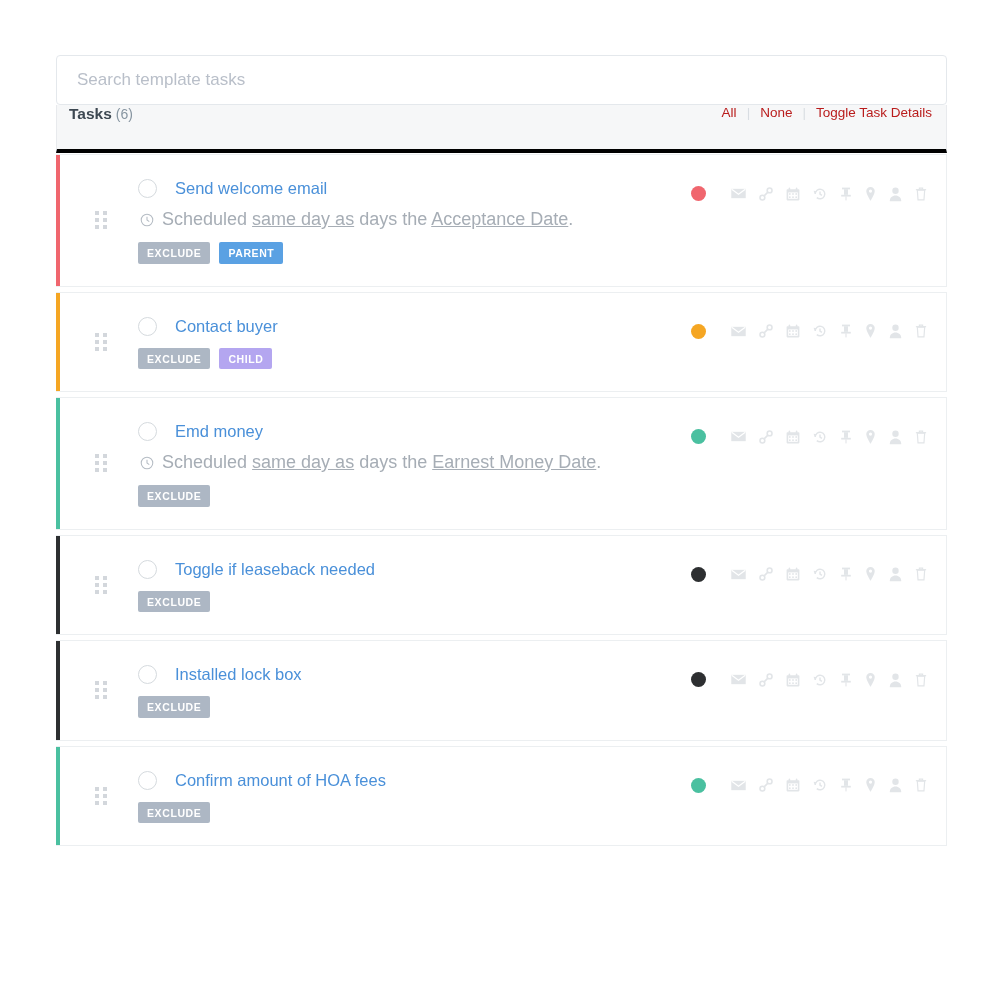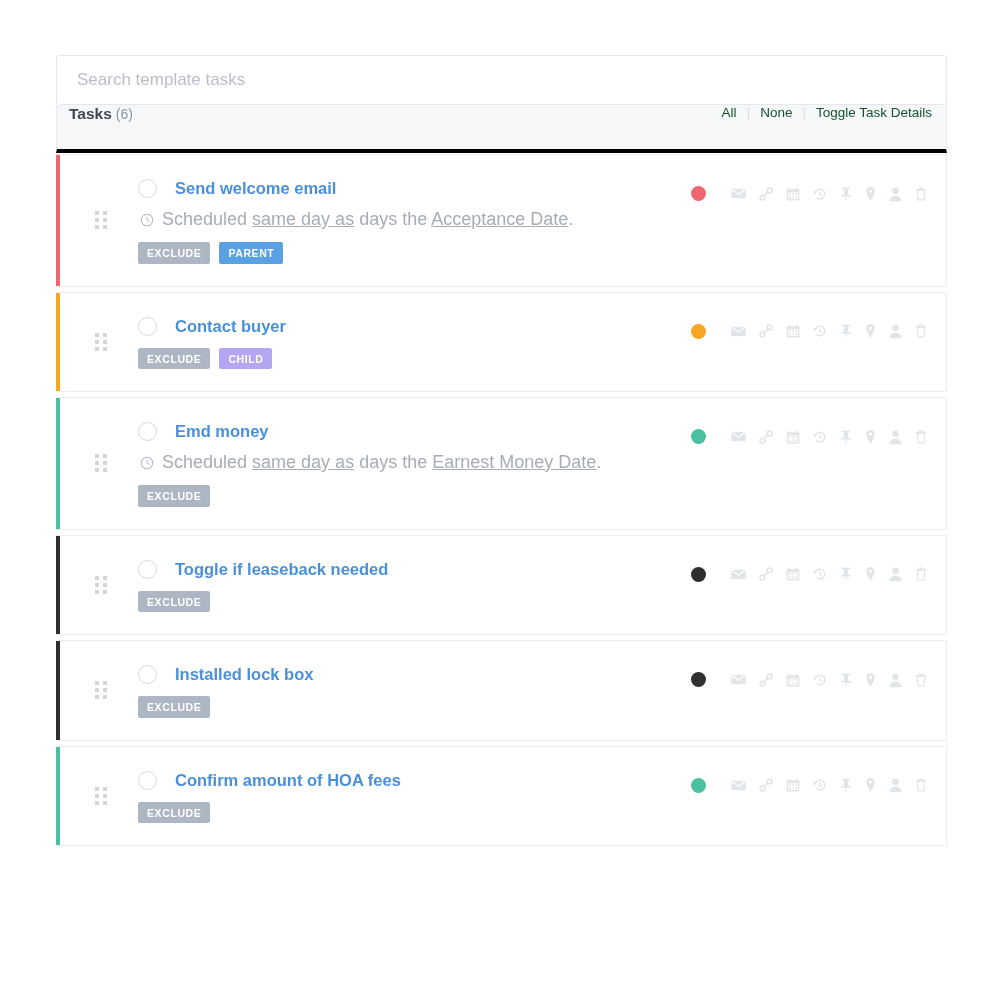--- a/index.html
+++ b/index.html
@@ -67,21 +67,21 @@
     color: #8795a1;
     margin-left: 4px;
   }
   .header-actions {
     margin-left: auto;
     display: flex;
     align-items: center;
     font-size: 13.5px;
   }
   .header-link {
-    color: #14532d;
+    color: #b91c1c;
     text-decoration: none;
     cursor: pointer;
     white-space: nowrap;
   }
   .header-sep {
     color: #d8dde2;
     margin: 0 10px;
   }
 
   
@@ -133,21 +133,20 @@
   }
 
   .task-body {
     margin-left: 78px;
     flex: 1;
     min-width: 0;
   }
   .task-title-row {
     display: flex;
     align-items: center;
-    font-weight: bold;
   }
   .radio-circle {
     width: 19px; height: 19px;
     border: 1.6px solid #d5dade;
     border-radius: 50%;
     background: #fff;
     cursor: pointer;
     flex: none;
   }
   .task-title {

